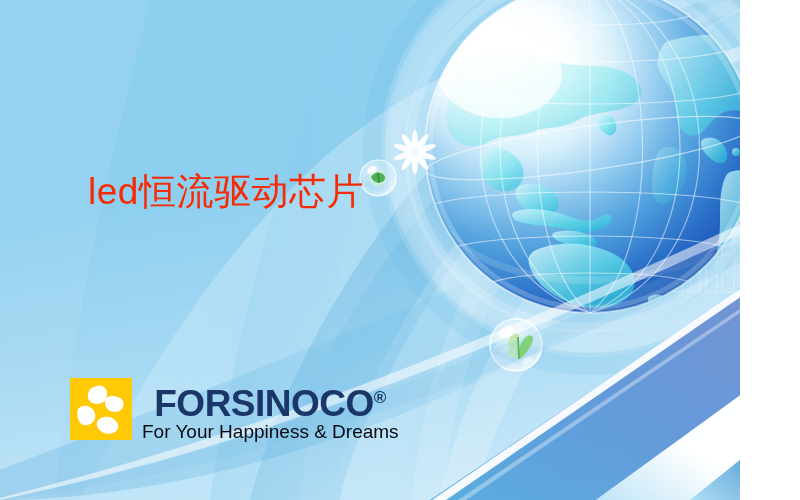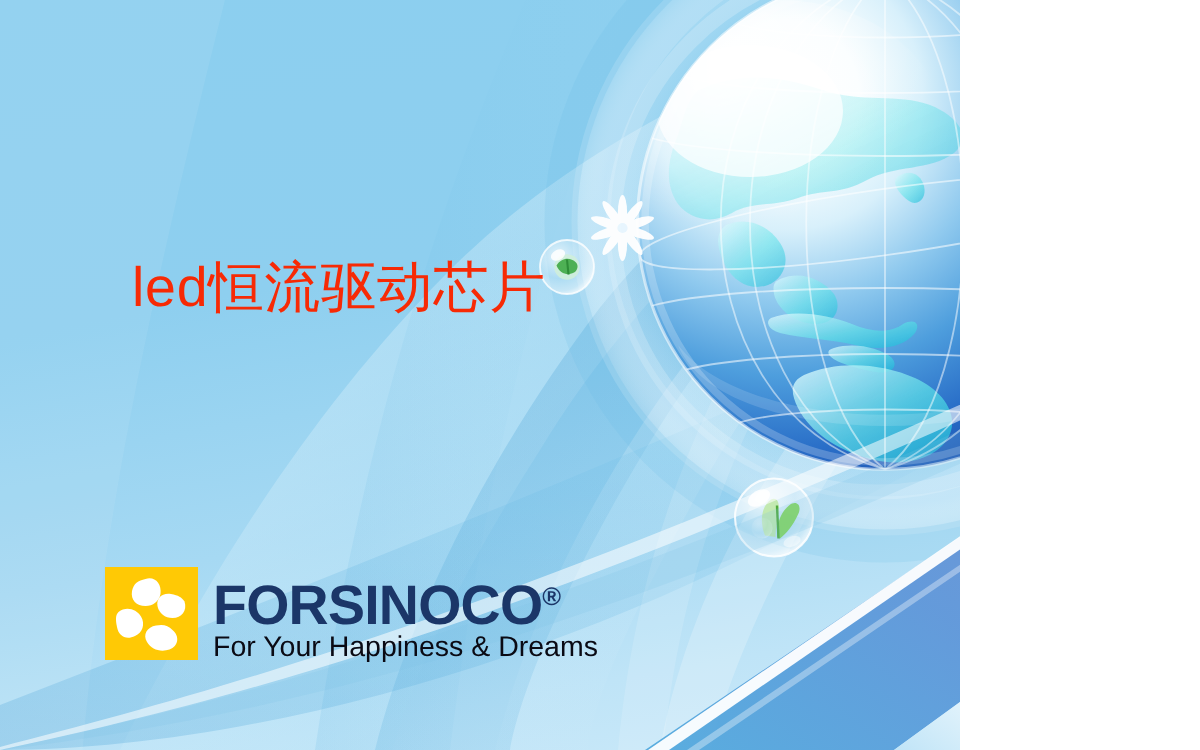--- a/index.html
+++ b/index.html
@@ -3,21 +3,21 @@
 <meta charset="utf-8">
 <title>FORSINOCO LED Banner</title>
 <style>
   html, body {
     margin: 0;
     padding: 0;
     background: #ffffff;
   }
   #stage {
     position: relative;
-    width: 640px;
+    width: 740px;
     height: 500px;
     overflow: hidden;
     font-family: "Liberation Sans", "DejaVu Sans", sans-serif;
     background: #8ACDEE;
   }
 
   
   .layer {
     position: absolute;
     inset: 0;
@@ -52,20 +52,21 @@
   }
 
   
   #logo {
     position: absolute;
     left: 70px;
     top: 378px;
     z-index: 45;
     display: flex;
     align-items: flex-start;
+    text-align: center;
   }
   #logo-mark {
     width: 62px;
     height: 62px;
     background: #FFC905;
     flex: 0 0 auto;
     position: relative;
   }
   #logo-text-block {
     margin-left: 10px;

